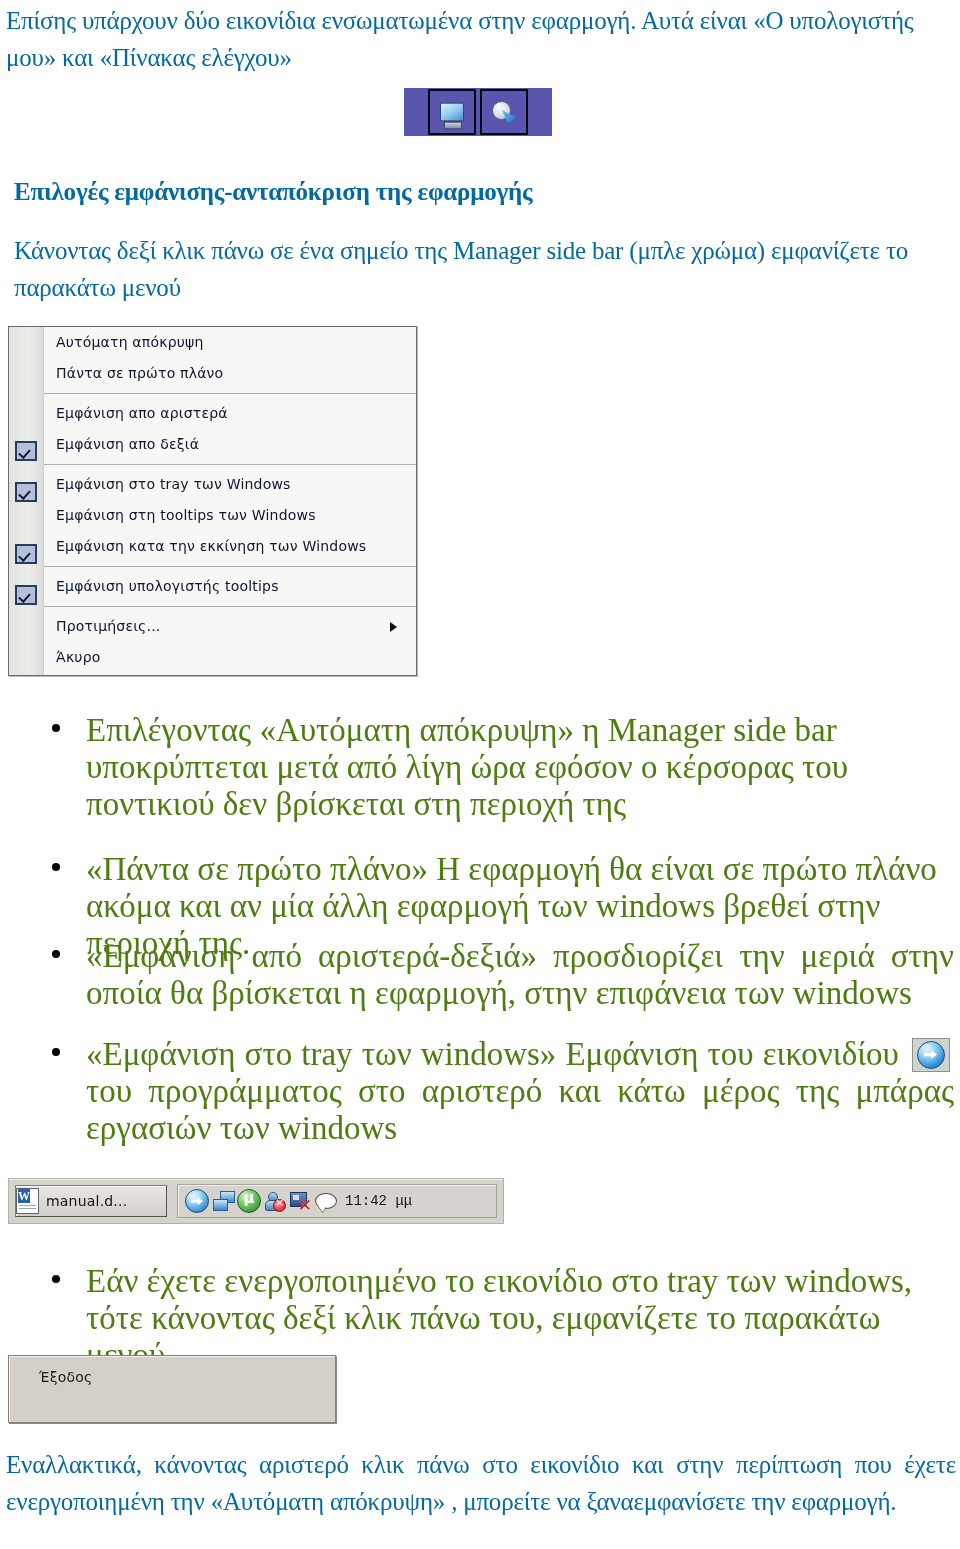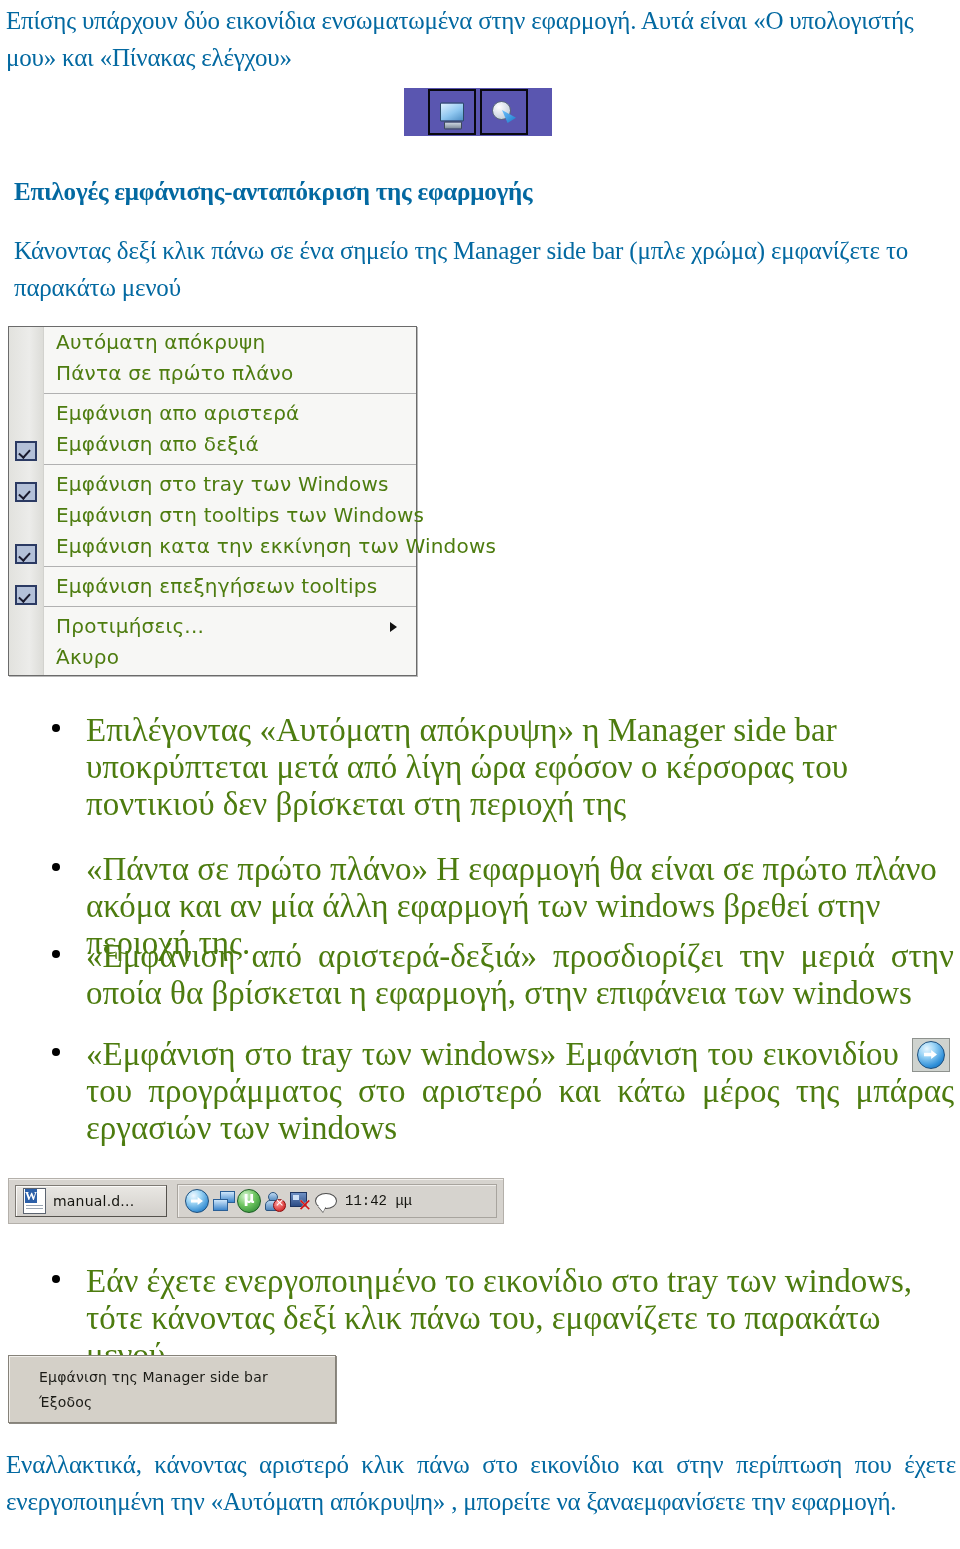--- a/index.html
+++ b/index.html
@@ -73,21 +73,21 @@
   }
   #menu-gutter{
     position:absolute;left:0;top:0;width:34px;height:100%;
     background:linear-gradient(90deg,#e2e2de 0%,#ececea 60%,#dcdcd8 100%);
     border-right:1px solid #d2d2ce;
   }
   .menu-body{position:absolute;left:35px;top:0;right:0;bottom:0;}
   .mi{
     position:relative;height:31px;line-height:31px;
     padding-left:12px;
-    font-size:20px;color:#4d7c0f;
+    font-size:14px;color:#0f172a;
     white-space:nowrap;
     letter-spacing:0.2px;
   }
   .mi .arrow-right{
     position:absolute;right:19px;top:11px;
     width:0;height:0;border-left:7px solid #111;
     border-top:5px solid transparent;border-bottom:5px solid transparent;
   }
   .msep{height:1px;background:#9a9a9a;margin:4px 0 4px 0;opacity:.75;}
   .chk{
@@ -140,21 +140,21 @@
     position:absolute;left:8px;top:1178px;width:496px;height:46px;
     background:#d6d3ce;border:1px solid #b4b0aa;
     box-sizing:border-box;display:flex;align-items:center;
     box-shadow:inset 0 1px 0 #f2f0ed;
   }
   #taskbar-task{
     margin-left:6px;width:152px;height:32px;
     background:linear-gradient(#e9e7e3,#d2cfca);
     border:1px solid #7e7a74;border-right-color:#55524d;border-bottom-color:#55524d;
     box-shadow:inset 1px 1px 0 #fbfaf8;
-    display:flex;align-items:center;gap:7px;padding-left:7px;box-sizing:border-box;
+    display:flex;align-items:center;gap:7px;box-sizing:border-box;
   }
   .word-icon{
     width:21px;height:24px;background:#fff;border:1px solid #5c6470;position:relative;
   }
   .word-icon:before{
     content:"W";position:absolute;left:1px;top:0px;
     width:12px;height:14px;background:#2b5fa8;color:#fff;
     font-family:"Liberation Serif",serif;font-size:12px;font-weight:bold;
     line-height:14px;text-align:center;
   }
@@ -267,21 +267,21 @@
       <div class="mi">Αυτόματη απόκρυψη</div>
       <div class="mi">Πάντα σε πρώτο πλάνο</div>
       <div class="msep"></div>
       <div class="mi">Εμφάνιση απο αριστερά</div>
       <div class="mi">Εμφάνιση απο δεξιά</div>
       <div class="msep"></div>
       <div class="mi">Εμφάνιση στο tray των Windows</div>
       <div class="mi">Εμφάνιση στη tooltips των Windows</div>
       <div class="mi">Εμφάνιση κατα την εκκίνηση των Windows</div>
       <div class="msep"></div>
-      <div class="mi">Εμφάνιση επεξηγήσεων tooltips</div>
+      <div class="mi">Εμφάνιση υπολογιστής tooltips</div>
       <div class="msep"></div>
       <div class="mi">
         <span>Προτιμήσεις...</span>
         <span class="arrow-right"></span>
       </div>
       <div class="mi">Άκυρο</div>
     </div>
   </div>
 
   <div class="bullet" id="bullet-1">
@@ -334,19 +334,18 @@
       <span id="tray-clock">11:42 μμ</span>
     </div>
   </div>
 
   <div class="bullet" id="bullet-5">
     <span class="dot"></span>
     <span>Εάν έχετε ενεργοποιημένο το εικονίδιο στο tray των windows, τότε κάνοντας δεξί κλικ πάνω του, εμφανίζετε το παρακάτω μενού</span>
   </div>
 
   <div id="tray-menu">
-    <div class="tmi">Εμφάνιση της Manager side bar</div>
     <div class="tmi">Έξοδος</div>
   </div>
 
   <div class="para" id="closing-para">Εναλλακτικά, κάνοντας αριστερό κλικ πάνω στο εικονίδιο και στην περίπτωση που έχετε ενεργοποιημένη την «Αυτόματη απόκρυψη» , μπορείτε να  ξαναεμφανίσετε την εφαρμογή.</div>
 
 </div>
 
 </body></html>

